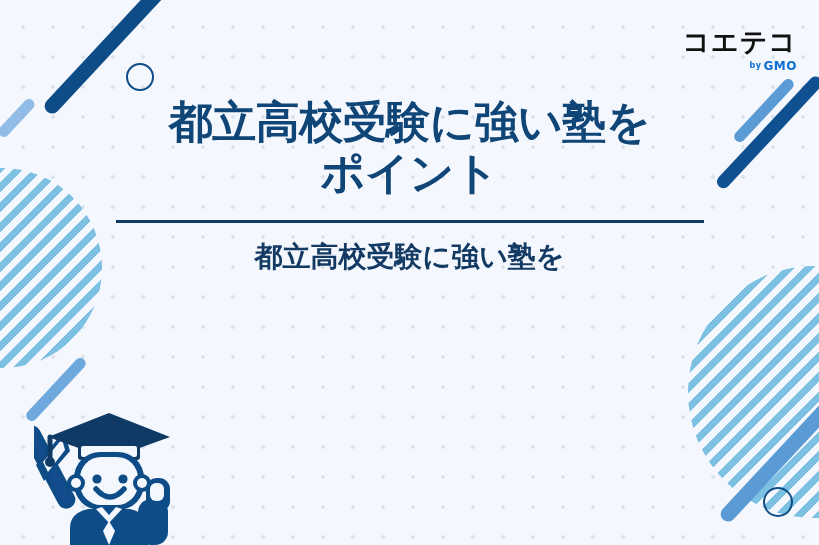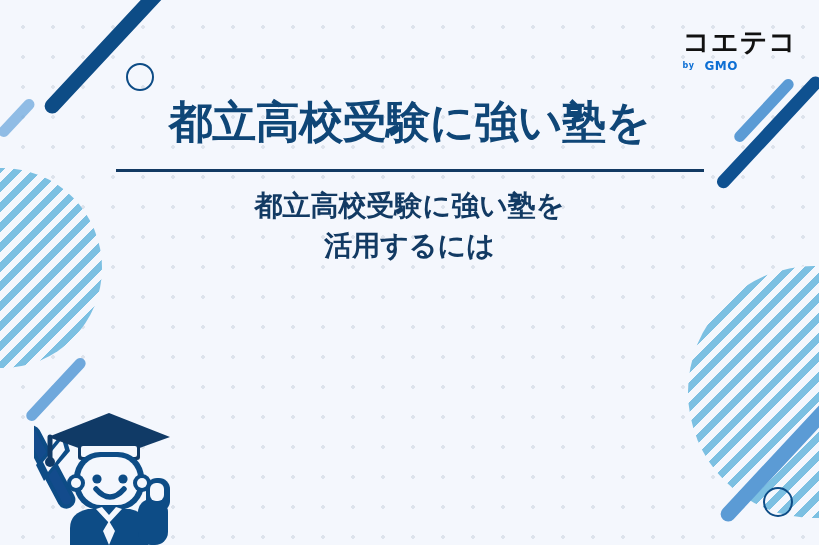--- a/index.html
+++ b/index.html
@@ -107,41 +107,41 @@
     background: transparent;
   }
   .ring.top { left: 126px; top: 63px; width: 24px; height: 24px; }
   .ring.bottom { left: 763px; top: 487px; width: 26px; height: 26px; }
 
   
   .logo {
     position: absolute;
     right: 22px;
     top: 28px;
-    text-align: left;
+    text-align: right;
     line-height: 1;
   }
   .logo-main {
     font-size: 27px;
     font-weight: 700;
     letter-spacing: 1px;
     color: #111111;
     font-family: "DejaVu Sans", "Liberation Sans", sans-serif;
   }
   .logo-sub {
     margin-top: 5px;
     font-size: 12px;
     font-weight: 700;
     color: #0d6fd4;
     letter-spacing: .5px;
   }
   .logo-sub .by {
     font-size: 8px;
     vertical-align: 2px;
-    margin-right: 10px;
+    margin-right: 2px;
   }
 
   
   .content {
     position: absolute;
     left: 0; right: 0;
     top: 96px;
     text-align: center;
     z-index: 5;
   }
@@ -207,27 +207,27 @@
     <div class="logo-main">コエテコ</div>
     <div class="logo-sub">
       <span class="by">by</span><span>GMO</span>
     </div>
   </div>
 
   <div class="content">
 
     <h1 class="title">
       <span class="line">都立高校受験に強い塾を</span>
+      <span class="line">ポイント</span>
     </h1>
 
     <hr class="divider">
 
     <p class="subtitle">
       <span class="line">都立高校受験に強い塾を</span>
-      <span class="line">活用するには</span>
     </p>
 
   </div>
 
   <svg class="character" viewBox="0 0 150 150">
 
     <g>
       <rect x="6" y="26" width="18" height="92" rx="9" fill="#0d4c86" transform="rotate(-28 15 72)"></rect>
       <rect x="10" y="30" width="10" height="84" rx="5" fill="#134b8c" transform="rotate(-28 15 72)"></rect>
       <path d="M2 70 L30 36 L36 56 L10 86 Z" fill="#0d4c86"></path>

